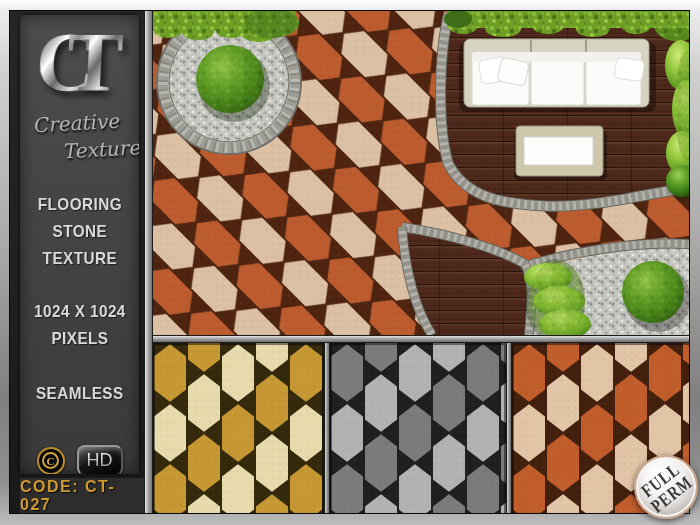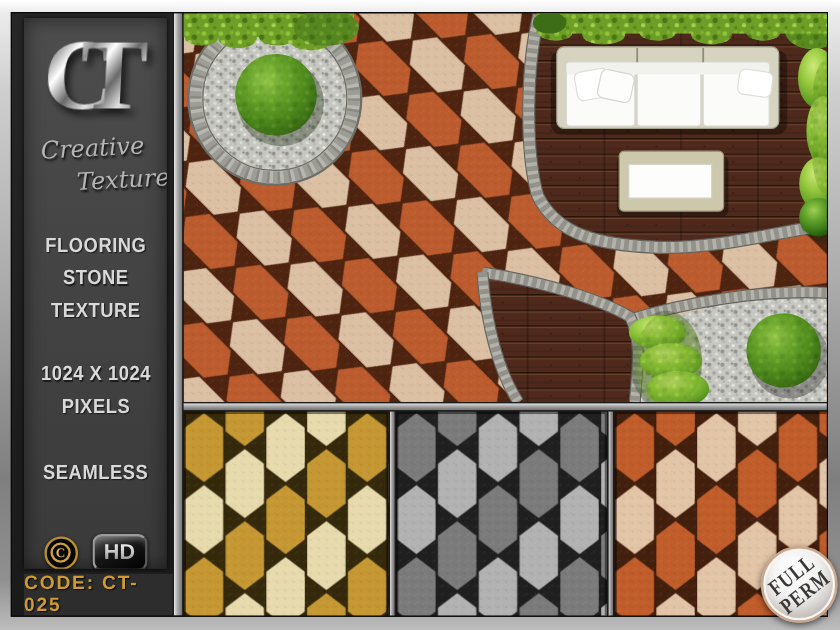--- a/index.html
+++ b/index.html
@@ -42,21 +42,21 @@
     border:2px solid #b88f2c;box-shadow:0 1px 3px rgba(0,0,0,.7);
     display:flex;align-items:center;justify-content:center;}
   .cicon .ring{width:17px;height:17px;border-radius:50%;border:2px solid #cda23a;
     display:flex;align-items:center;justify-content:center;
     font-family:"Liberation Serif",serif;font-weight:bold;font-size:11px;color:#e0b44a;}
   .hd{width:46px;height:31px;border-radius:8px;
     background:linear-gradient(155deg,#555 0%,#161616 45%,#000 100%);
     border:2px solid #9a9a9a;border-bottom-color:#3c3c3c;border-right-color:#5a5a5a;
     box-shadow:0 1px 3px rgba(0,0,0,.7), inset 0 6px 6px -4px rgba(255,255,255,.35);
     display:flex;align-items:center;justify-content:center;}
-  .hd span{font-weight:bold;font-size:18px;letter-spacing:0;
+  .hd span{font-weight:normal;font-size:18px;letter-spacing:0;
     background:linear-gradient(180deg,#ffffff,#bdbdbd 55%,#6f6f6f);
     -webkit-background-clip:text;background-clip:text;color:transparent;}
   .code-strip{height:36px;margin:3px 0 0 10px;background:#2d2d2d;
     border-top:1px solid #171717;display:flex;align-items:center;justify-content:center;
     font-weight:bold;font-size:16px;letter-spacing:1.5px;color:var(--accent-gold,#cf9b31);
     text-shadow:1px 1px 1px rgba(0,0,0,.8);transform-origin:left center;}
   
   .vdiv{width:9px;flex:none;background:linear-gradient(90deg,#e6e6e6,#a8a8a8 45%,#717171);
     border-left:1px solid #1c1c1c;border-right:1px solid #1c1c1c;}
   .hdiv{height:8px;flex:none;background:linear-gradient(180deg,#e2e2e2,#a0a0a0 50%,#6d6d6d);
@@ -191,21 +191,21 @@
         <div class="icons">
           <div class="cicon">
             <div class="ring">C</div>
           </div>
           <div class="hd">
             <span>HD</span>
           </div>
         </div>
 
       </div>
-      <div class="code-strip">CODE: CT-025</div>
+      <div class="code-strip">CODE: CT-027</div>
     </aside>
 
     <div class="vdiv"></div>
 
     <div class="main">
 
       <div class="scene">
         <svg viewBox="0 0 538 324" width="538" height="324">
 
           <rect x="0" y="0" width="538" height="324" fill="url(#hexMain)"></rect>

